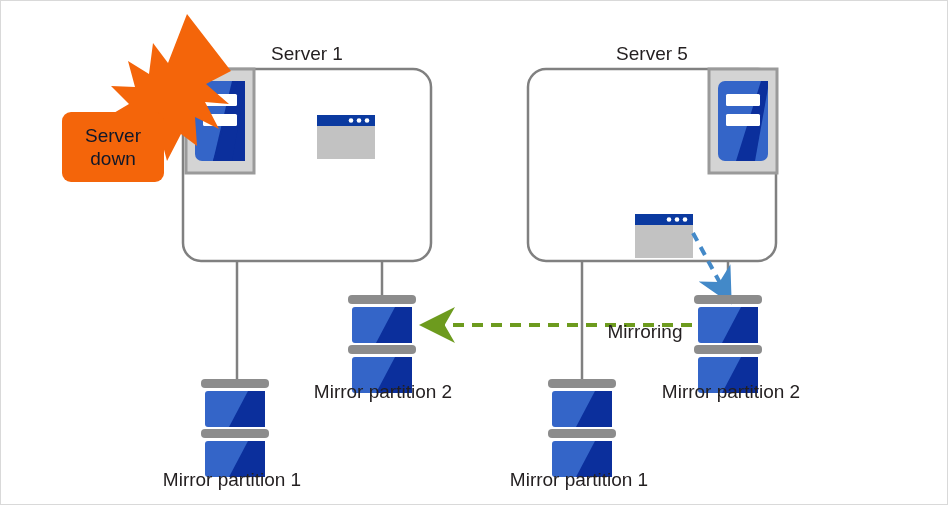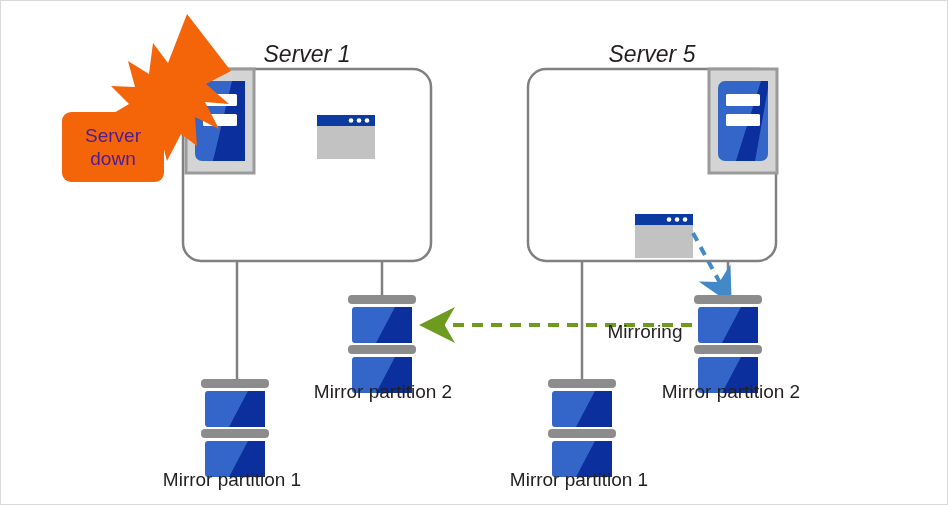--- a/index.html
+++ b/index.html
@@ -31,26 +31,26 @@
     color: #231f20;
     font-size: 19px;
     line-height: 22px;
     white-space: nowrap;
     font-family: "Liberation Sans", sans-serif;
   }
   .lbl-center {
     transform: translateX(-50%);
     text-align: center;
   }
-  .server-title { font-size: 23px; font-style: italic; }
+  .server-title { font-size: 19px; }
   .badge {
     position: absolute;
     background: #f4650a;
     border-radius: 9px;
-    color: #4c1d95;
+    color: #0f172a;
     font-size: 19px;
     line-height: 23px;
     text-align: center;
     display: flex;
     flex-direction: column;
     justify-content: center;
     align-items: center;
     font-family: "Liberation Sans", sans-serif;
   }
 </style>

